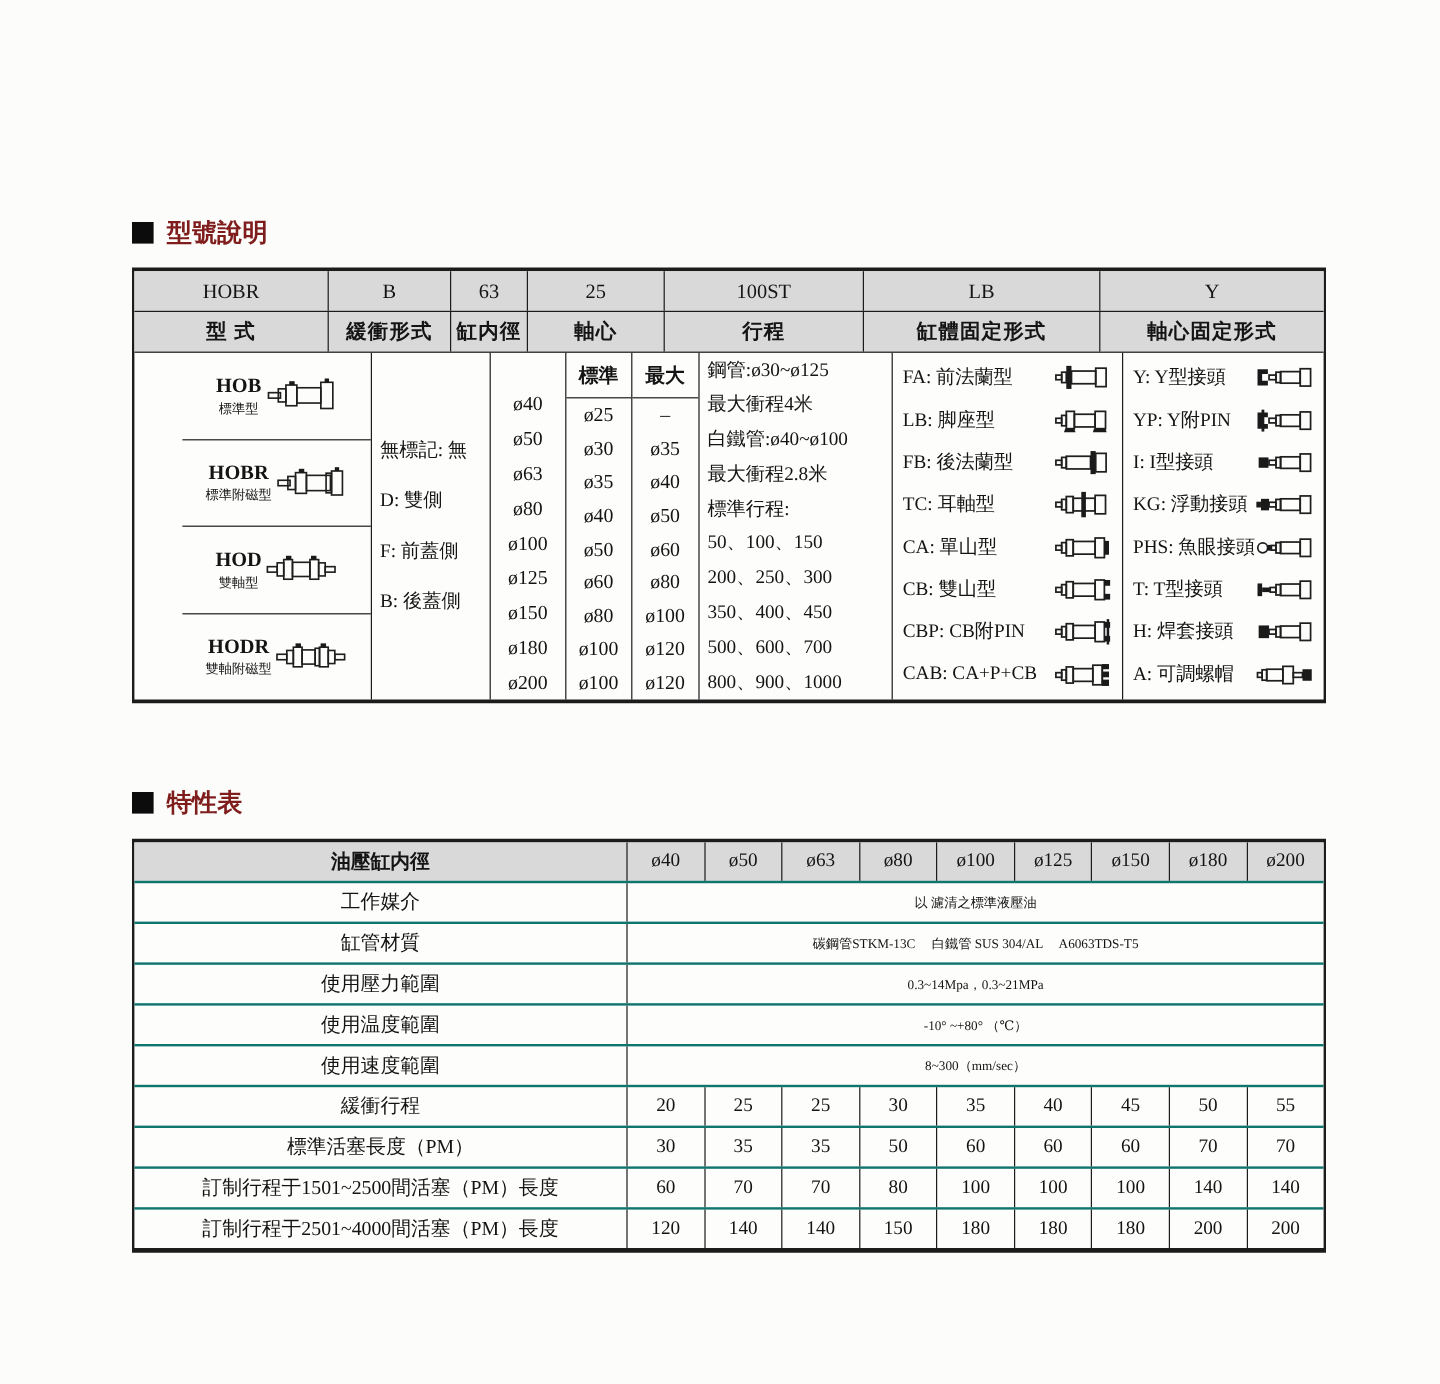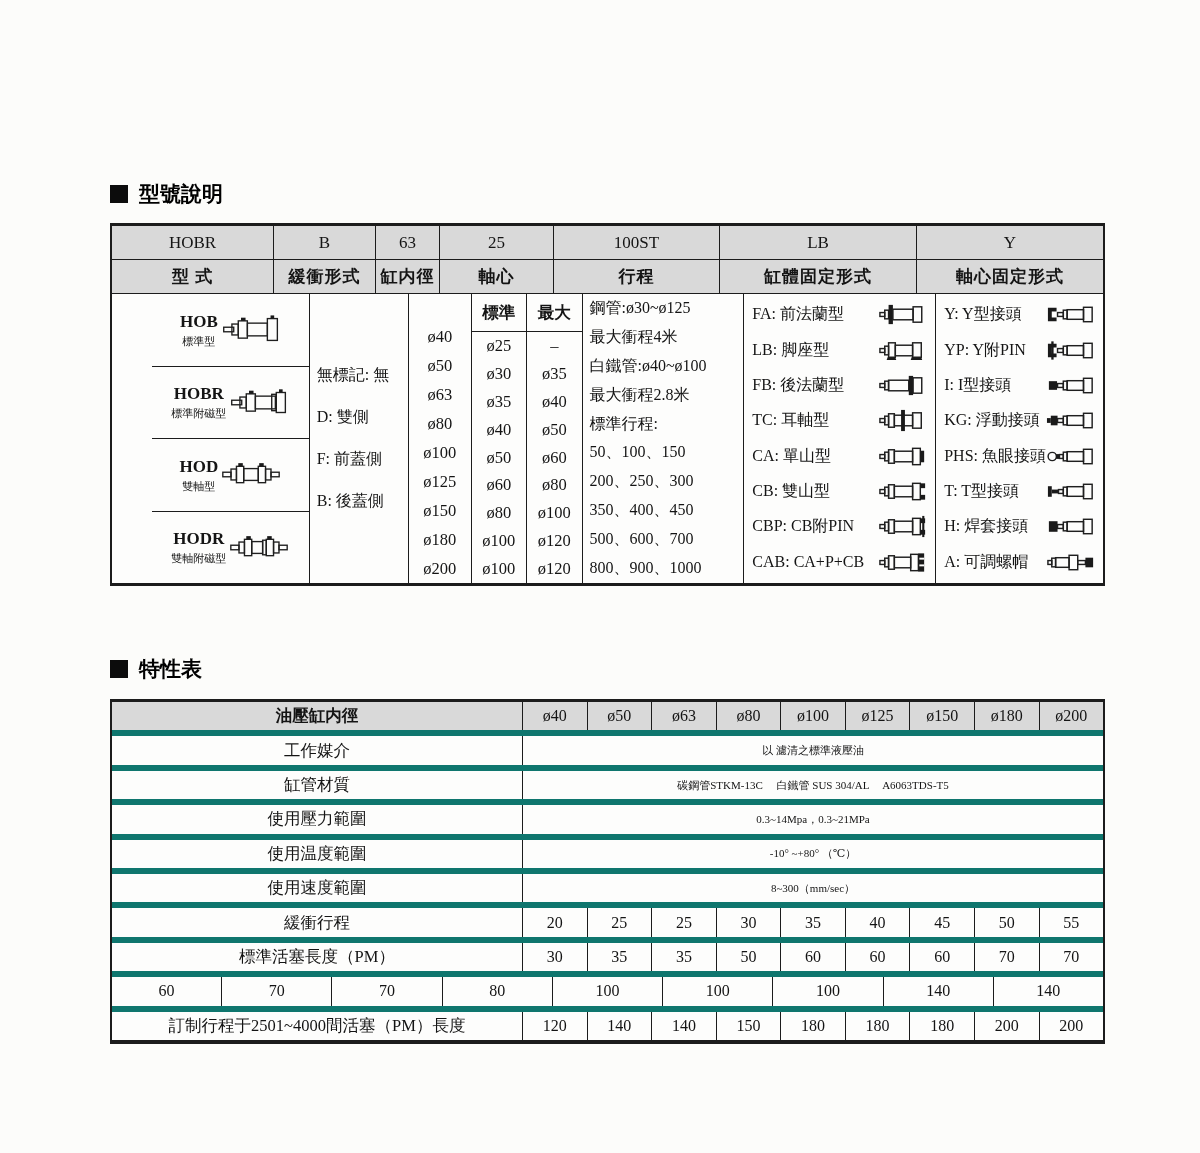--- a/index.html
+++ b/index.html
@@ -8,21 +8,21 @@
     width:1200px; height:1153px; position:relative;
     background:#fcfcfa; color:#141414;
     font-family:"Liberation Serif","DejaVu Serif",serif;
     overflow:hidden;
   }
   .content { position:absolute; left:110px; top:181px; width:995px; }
 
   .sec-title {
     display:flex; align-items:center; gap:11px;
     font-family:"Liberation Sans","DejaVu Sans",sans-serif;
-    font-size:21px; font-weight:700; color:#000000; height:26px;
+    font-size:21px; font-weight:700; color:#7f1d1d; height:26px;
   }
   .sq { width:18px; height:18px; background:#0c0c0c; flex:0 0 auto; }
 
   
   .t1 { margin-top:16px; width:995px; border:2px solid #1c1c1c; border-top-width:3px; border-bottom-width:3px; background:#fdfdfc; }
   .hrow { display:flex; height:34px; background:#d9d9d9; border-bottom:1.5px solid #1c1c1c; }
   .hcell { display:flex; align-items:center; justify-content:center; border-right:1.5px solid #1c1c1c; font-size:17px; }
   .hrow2 .hcell { font-weight:600; letter-spacing:1px; }
   .w1{width:162px} .w2{width:102px} .w3{width:64px} .w45{width:114px} .w5{width:166px} .w6{width:197px} .w7{flex:1; border-right:none;}
 
@@ -49,21 +49,21 @@
 
   .col-mounts { display:flex; flex-direction:column; padding:3px 2px; }
   .col-bodym { width:197px; }
   .col-rodm { flex:1; border-right:none; }
   .mount-row { flex:1; display:flex; align-items:center; justify-content:space-between; padding:0 5px 0 6px; font-size:16px; white-space:nowrap; }
   .micon { width:50px; height:25px; flex:0 0 auto; }
 
   
   .t2 { margin-top:70px; }
   .t2-table { margin-top:17px; width:995px; height:345px; border:2px solid #1c1c1c; border-top-width:3px; border-bottom-width:4px; display:flex; flex-direction:column; background:#fdfdfc; }
-  .t2-row { flex:1; display:flex; border-bottom:6px solid #0f766e; }
+  .t2-row { flex:1; display:flex; border-bottom:2px solid #0f766e; }
   .t2-row:last-child { border-bottom:none; }
   .t2-head { background:#d9d9d9; }
   .t2-label { width:411px; border-right:1.5px solid #1c1c1c; display:flex; align-items:center; justify-content:center; font-size:16.5px; }
   .t2-head .t2-label { font-weight:600; }
   .t2-cell { flex:1; border-right:1.2px solid #1c1c1c; display:flex; align-items:center; justify-content:center; font-size:16px; }
   .t2-cell.last { border-right:none; }
   .t2-span { flex:1; display:flex; align-items:center; justify-content:center; font-size:11px; }
 
   svg .ln { fill:none; stroke:#1f1f1f; stroke-width:1.5; }
   svg .fl { fill:#1a1a1a; stroke:none; }
@@ -482,20 +482,21 @@
         <div class="t2-cell">35</div>
         <div class="t2-cell">50</div>
         <div class="t2-cell">60</div>
         <div class="t2-cell">60</div>
         <div class="t2-cell">60</div>
         <div class="t2-cell">70</div>
         <div class="t2-cell last">70</div>
       </div>
 
       <div class="t2-row">
+        <div class="t2-label">訂制行程于1501~2500間活塞（PM）長度</div>
         <div class="t2-cell">60</div>
         <div class="t2-cell">70</div>
         <div class="t2-cell">70</div>
         <div class="t2-cell">80</div>
         <div class="t2-cell">100</div>
         <div class="t2-cell">100</div>
         <div class="t2-cell">100</div>
         <div class="t2-cell">140</div>
         <div class="t2-cell last">140</div>
       </div>

